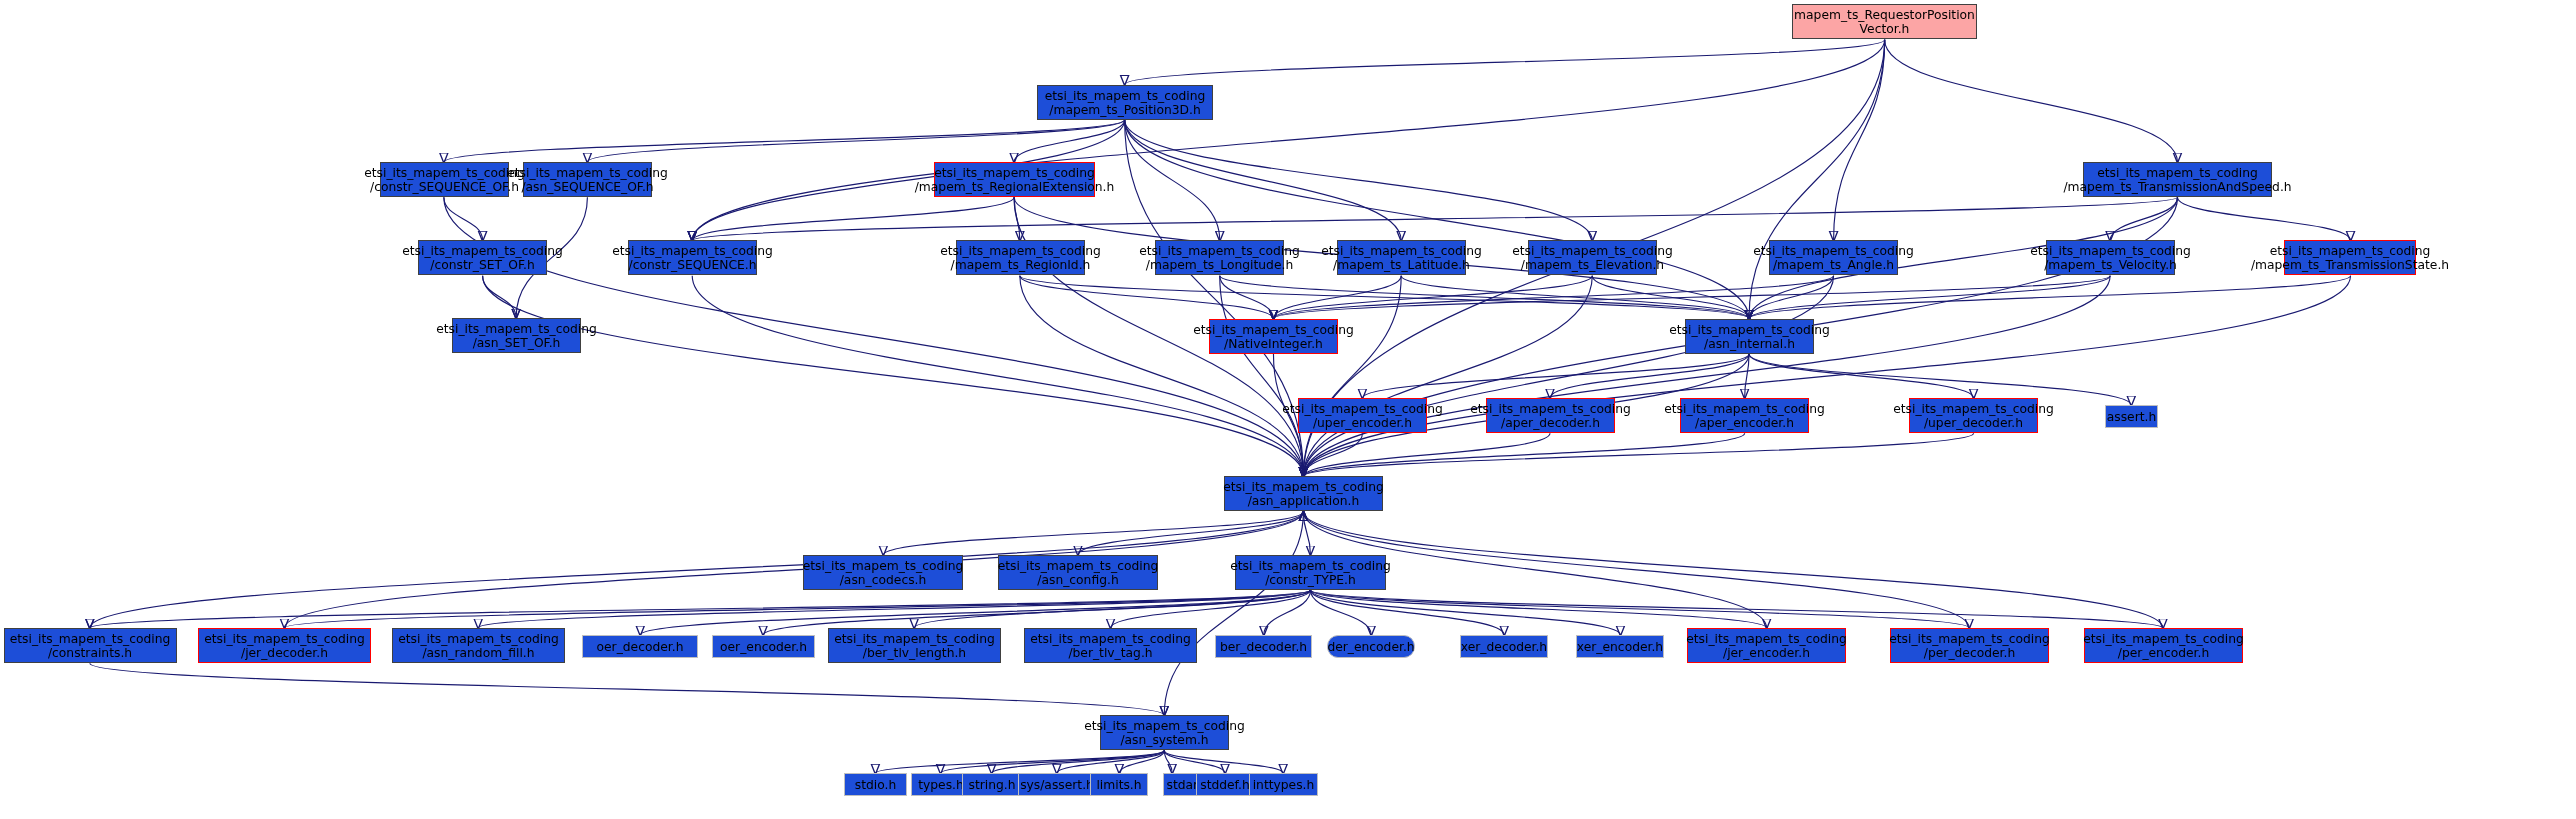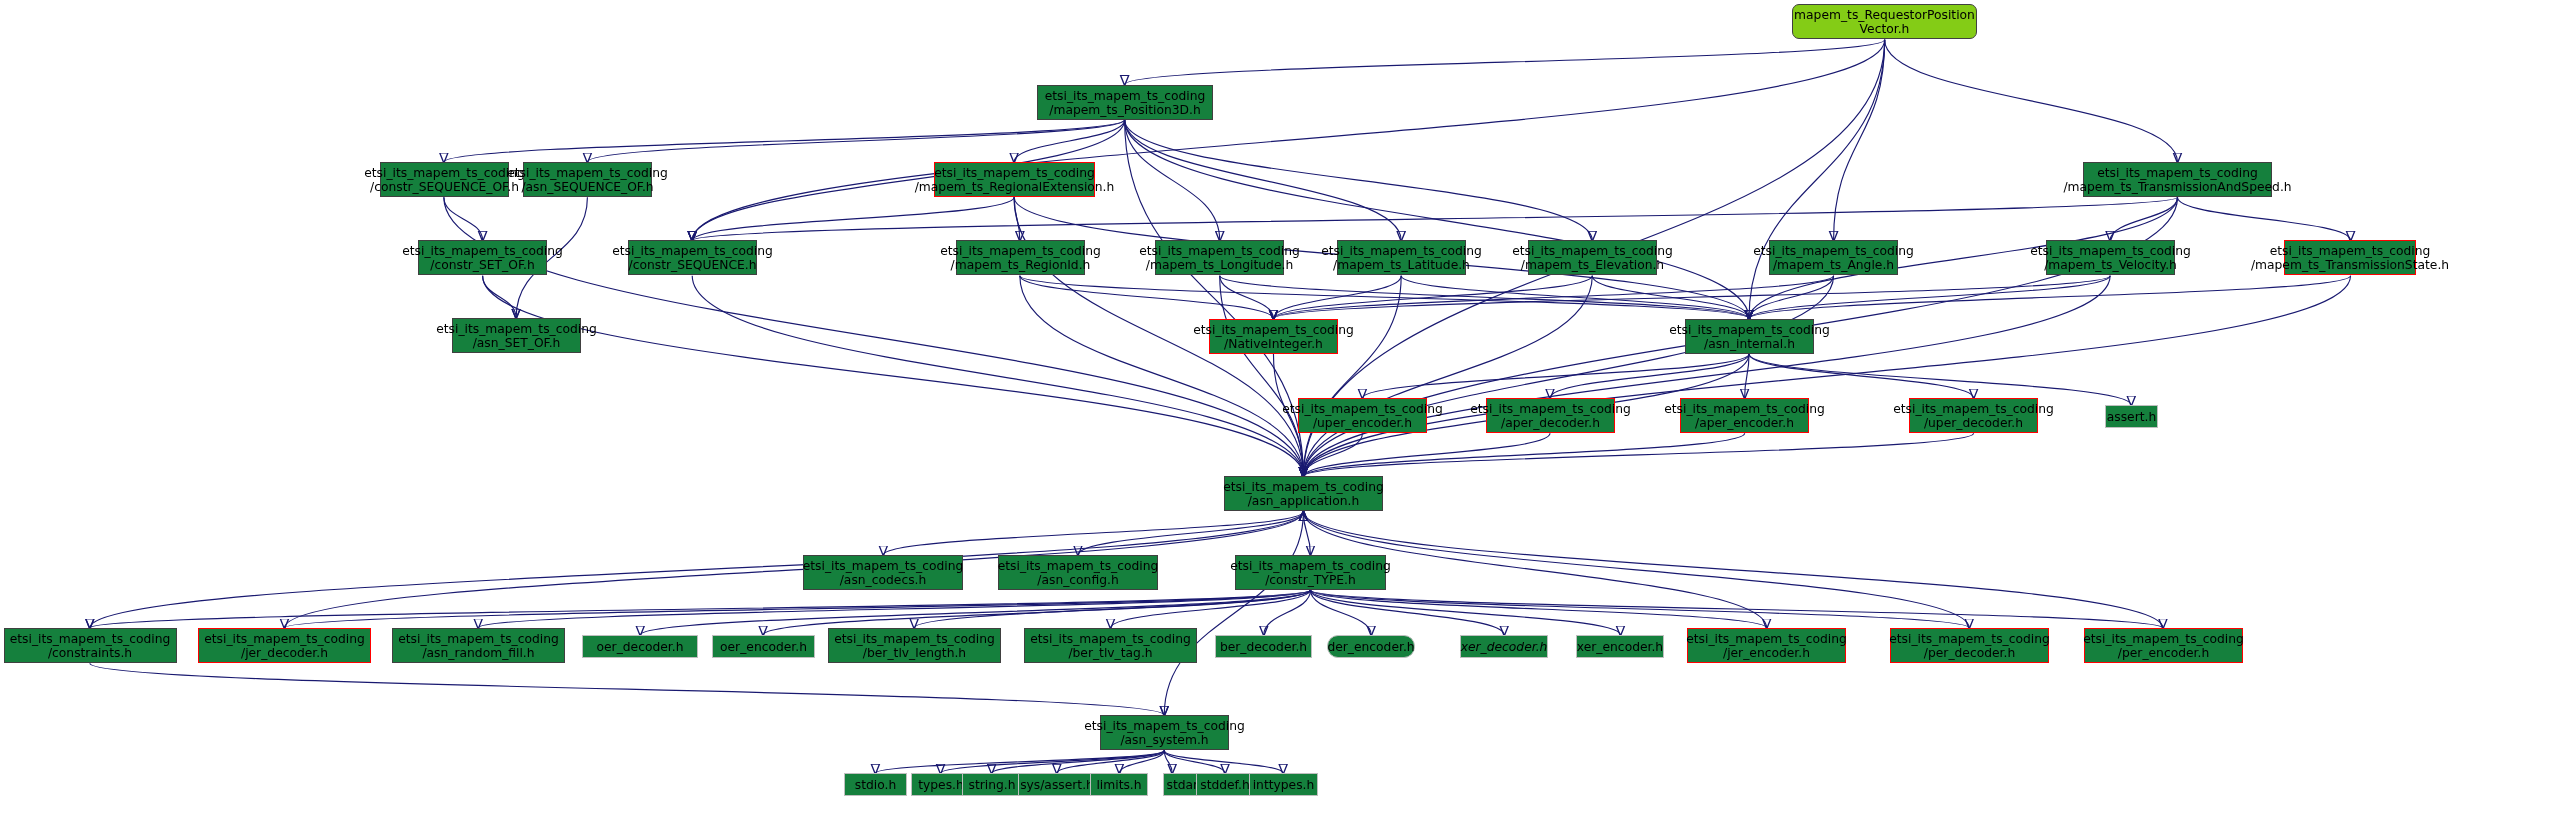--- a/index.html
+++ b/index.html
@@ -1,25 +1,25 @@
 <!DOCTYPE html>
 <html style="font-size:14px"><head>
 <meta charset="utf-8">
 <style>
   html, body { margin: 0; padding: 0; background: #ffffff; }
   body { width: 2576px; height: 820px; position: relative; overflow: hidden;
          font-family: "DejaVu Sans", sans-serif; }
   #graph { position: absolute; left: 0; top: 0; width: 2576px; height: 820px; }
   #edges path { fill: none; stroke: #191970; stroke-width: 1.3; }
-  .node { position: absolute; box-sizing: border-box; background: #15803d;
+  .node { position: absolute; box-sizing: border-box; background: #1d4ed8;
           border: 1.8px solid #404040; display: flex; align-items: center; justify-content: center;
           text-align: center; font-size: 12.3px; line-height: 14px; color: #000; white-space: pre; }
   .node.red { border-color: #ff0000; border-width: 1.3px; }
   .node.gray { border-color: #bfbfbf; border-width: 1.3px; color: #000; }
-  .node.root { background: #84cc16; border-color: #404040; border-radius: 7px; }
+  .node.root { background: #fca5a5; border-color: #404040; }
 </style>
 </head>
 <body>
 
 <div id="graph">
   <svg id="edges" width="2576" height="820" viewBox="0 0 2925 931">
     <defs>
       <marker id="arrow" viewBox="0 0 10 10" refX="9" refY="5" markerWidth="9" markerHeight="9" orient="auto-start-reverse">
         <path d="M0,1 L10,5 L0,9 z" fill="#191970" stroke="#191970"></path>
       </marker>
@@ -179,21 +179,21 @@
   <div class="node" style="left: 392px; top: 628px; width: 173px; height: 35px;">etsi_its_mapem_ts_coding
 /asn_random_fill.h</div>
   <div class="node gray" style="left: 582px; top: 635px; width: 116px; height: 23px;">oer_decoder.h</div>
   <div class="node gray" style="left: 712px; top: 635px; width: 103px; height: 23px;">oer_encoder.h</div>
   <div class="node" style="left: 828px; top: 628px; width: 173px; height: 35px;">etsi_its_mapem_ts_coding
 /ber_tlv_length.h</div>
   <div class="node" style="left: 1024px; top: 628px; width: 173px; height: 35px;">etsi_its_mapem_ts_coding
 /ber_tlv_tag.h</div>
   <div class="node gray" style="left: 1215px; top: 635px; width: 97px; height: 23px;">ber_decoder.h</div>
   <div class="node gray" style="left: 1327px; top: 635px; width: 88px; height: 23px; border-radius: 11px;">der_encoder.h</div>
-  <div class="node gray" style="left: 1460px; top: 635px; width: 88px; height: 23px; font-style: italic;">xer_decoder.h</div>
+  <div class="node gray" style="left: 1460px; top: 635px; width: 88px; height: 23px;">xer_decoder.h</div>
   <div class="node gray" style="left: 1576px; top: 635px; width: 88px; height: 23px;">xer_encoder.h</div>
   <div class="node red" style="left: 1687px; top: 628px; width: 159px; height: 35px;">etsi_its_mapem_ts_coding
 /jer_encoder.h</div>
   <div class="node red" style="left: 1890px; top: 628px; width: 159px; height: 35px;">etsi_its_mapem_ts_coding
 /per_decoder.h</div>
   <div class="node red" style="left: 2084px; top: 628px; width: 159px; height: 35px;">etsi_its_mapem_ts_coding
 /per_encoder.h</div>
   <div class="node" style="left: 1100px; top: 715px; width: 129px; height: 35px;">etsi_its_mapem_ts_coding
 /asn_system.h</div>
   <div class="node gray" style="left: 844px; top: 773px; width: 63px; height: 23px;">stdio.h</div>

